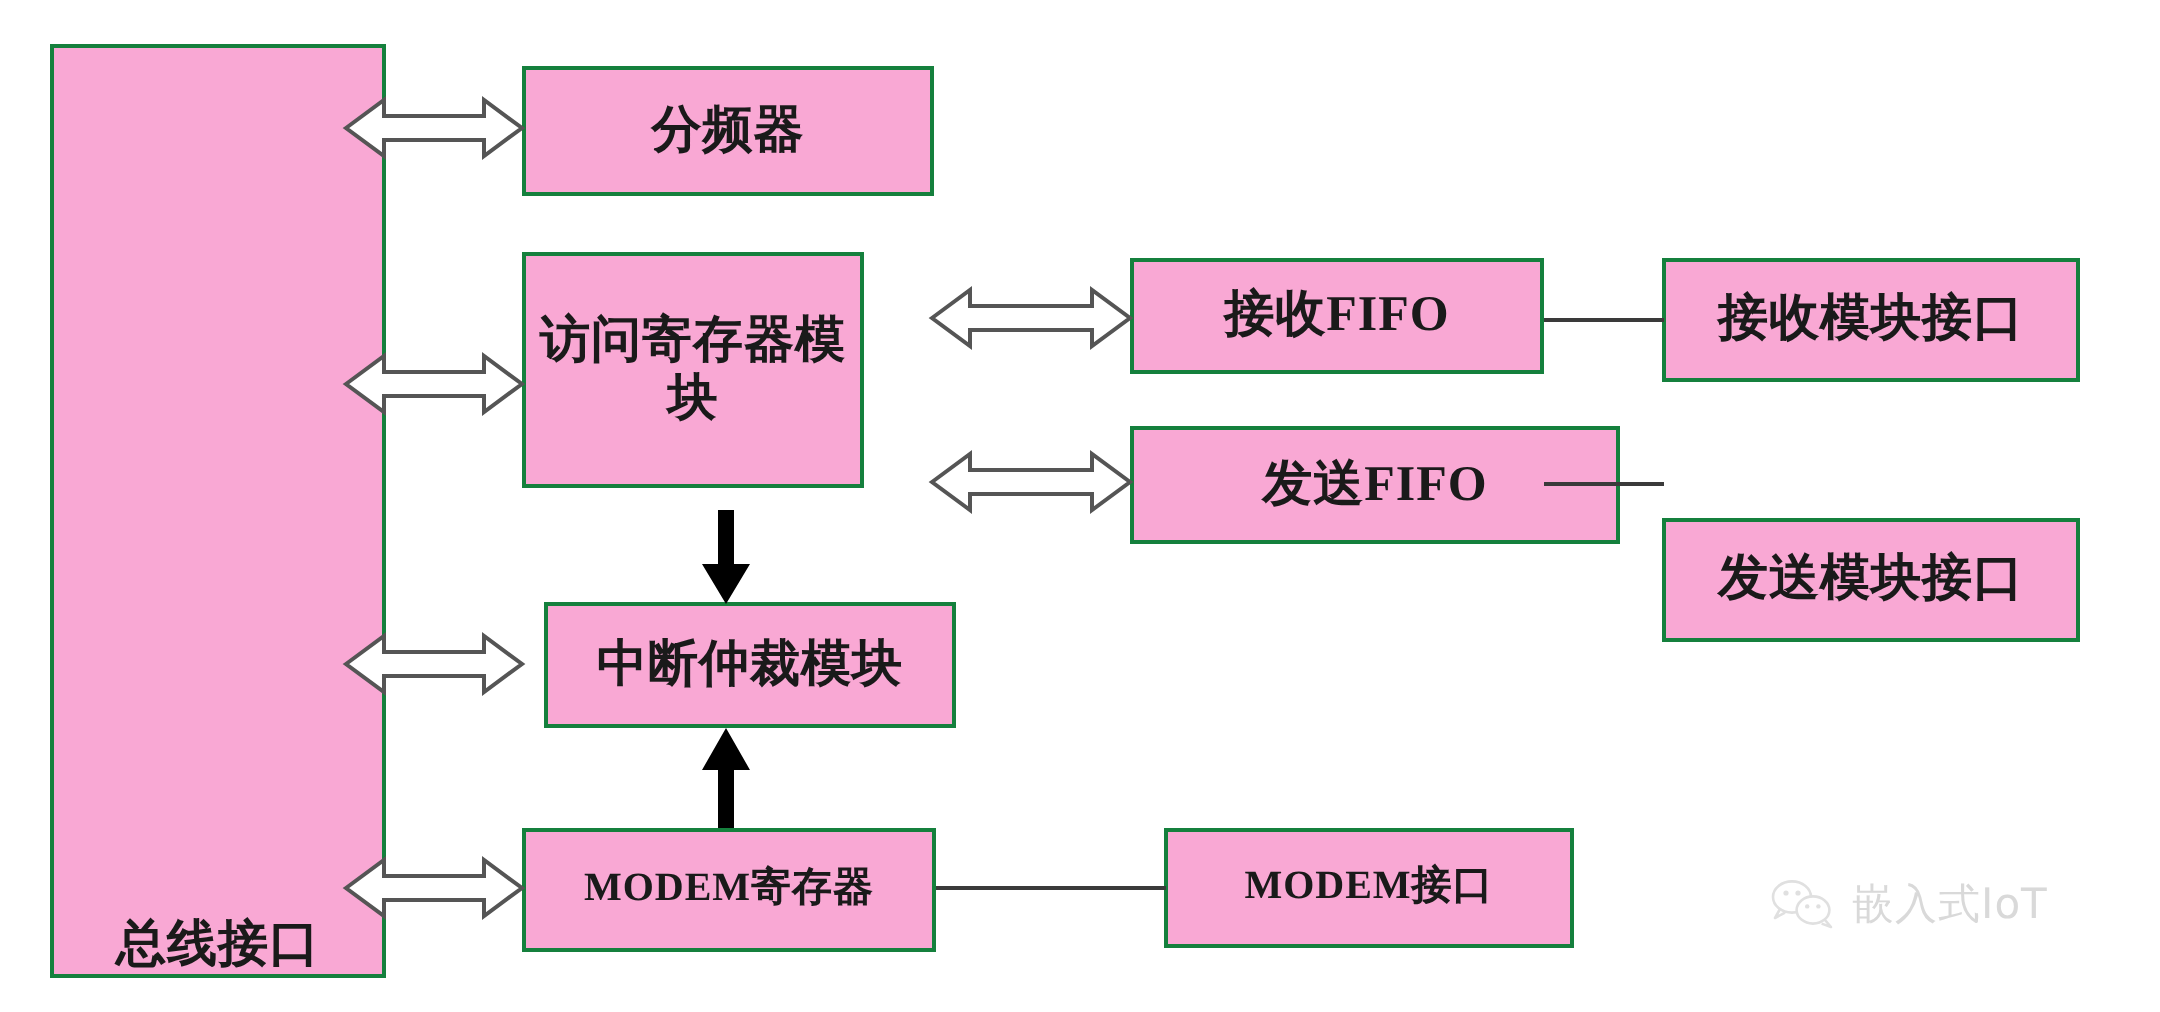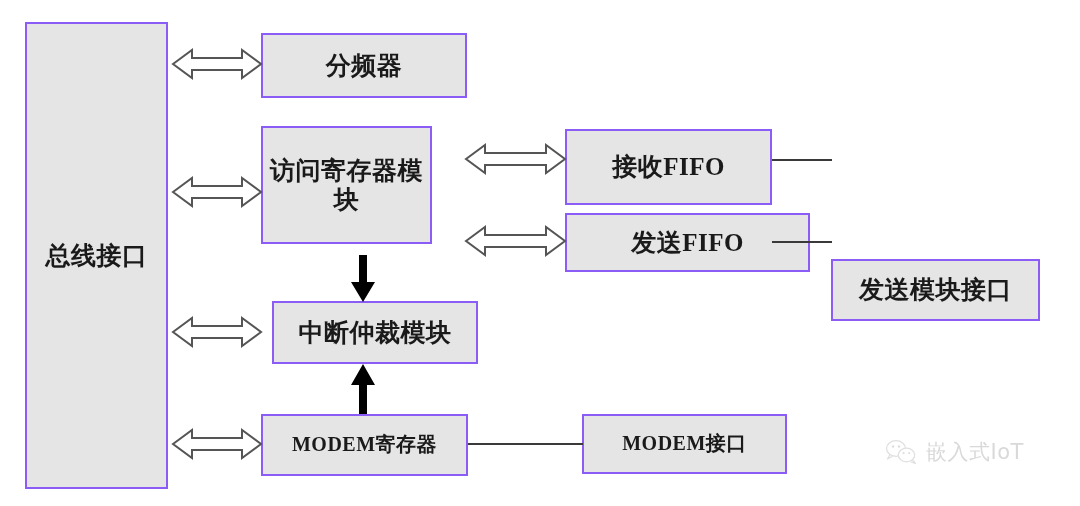--- a/index.html
+++ b/index.html
@@ -11,22 +11,22 @@
     position: relative;
     width: 1080px;
     height: 506px;
     background: #ffffff;
     overflow: hidden;
     font-family: "Liberation Sans", "DejaVu Sans", sans-serif;
   }
   .box {
     position: absolute;
     box-sizing: border-box;
-    border: 2px solid #8b5cf6;
-    background: #e5e5e5;
+    border: 2px solid #15803d;
+    background: #f9a8d4;
     display: flex;
     align-items: center;
     justify-content: center;
     text-align: center;
     color: #1a1a1a;
     line-height: 1.18;
     letter-spacing: 0.5px;
   }
   .lbl-zh {
     font-family: "Liberation Serif", "DejaVu Serif", serif;
@@ -59,49 +59,52 @@
   .watermark .wm-text {
     color: #d9d9d9;
     letter-spacing: 0.5px;
   }
 </style>
 </head>
 <body>
 
 <div id="canvas">
 
-  <div class="box" style="left:25px; top:22px; width:143px; height:467px;">
+  <div class="box" style="left:25px; top:22px; width:168px; height:467px;align-items:flex-end;">
     <span class="lbl-zh">总线接口</span>
   </div>
 
   <div class="box" style="left:261px; top:33px; width:206px; height:65px;">
     <span class="lbl-zh">分频器</span>
   </div>
 
   <div class="box" style="left:261px; top:126px; width:171px; height:118px;">
     <span class="lbl-zh">访问寄存器模
 块</span>
   </div>
 
   <div class="box" style="left:272px; top:301px; width:206px; height:63px;">
     <span class="lbl-zh">中断仲裁模块</span>
   </div>
 
   <div class="box" style="left:261px; top:414px; width:207px; height:62px;">
     <span class="lbl-zh small">MODEM寄存器</span>
   </div>
 
-  <div class="box" style="left:565px; top:129px; width:207px; height:76px;">
+  <div class="box" style="left:565px; top:129px; width:207px; height:58px;">
     <span class="lbl-zh">接收FIFO</span>
   </div>
 
   <div class="box" style="left:565px; top:213px; width:245px; height:59px;">
     <span class="lbl-zh">发送FIFO</span>
   </div>
 
+  <div class="box" style="left:831px; top:129px; width:209px; height:62px;">
+    <span class="lbl-zh">接收模块接口</span>
+  </div>
 
   <div class="box" style="left:831px; top:211px; width:209px; height:62px;margin-top:48px;">
     <span class="lbl-zh">发送模块接口</span>
   </div>
 
   <div class="box" style="left:582px; top:414px; width:205px; height:60px;align-items:center;">
     <span class="lbl-zh small">MODEM接口</span>
   </div>
 
   <svg id="wires" viewBox="0 0 1080 506">

